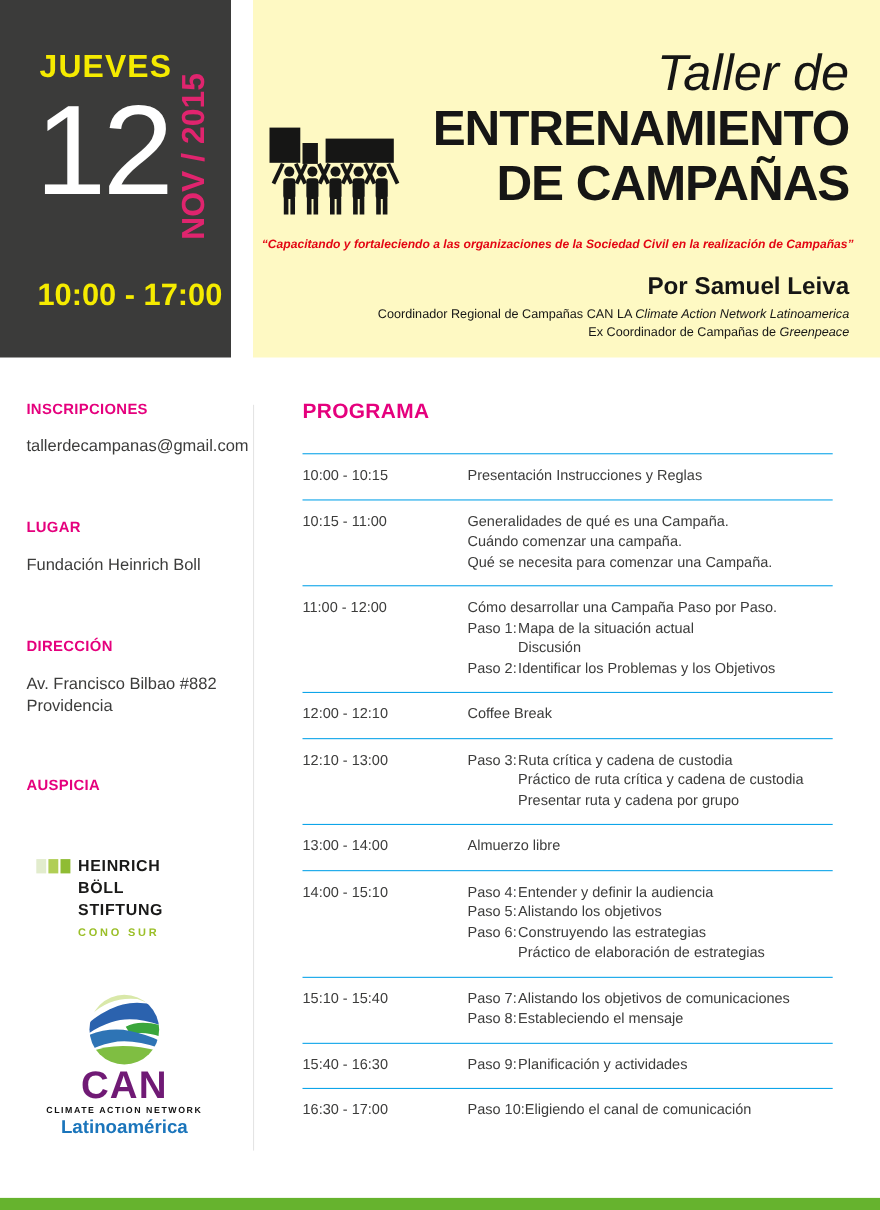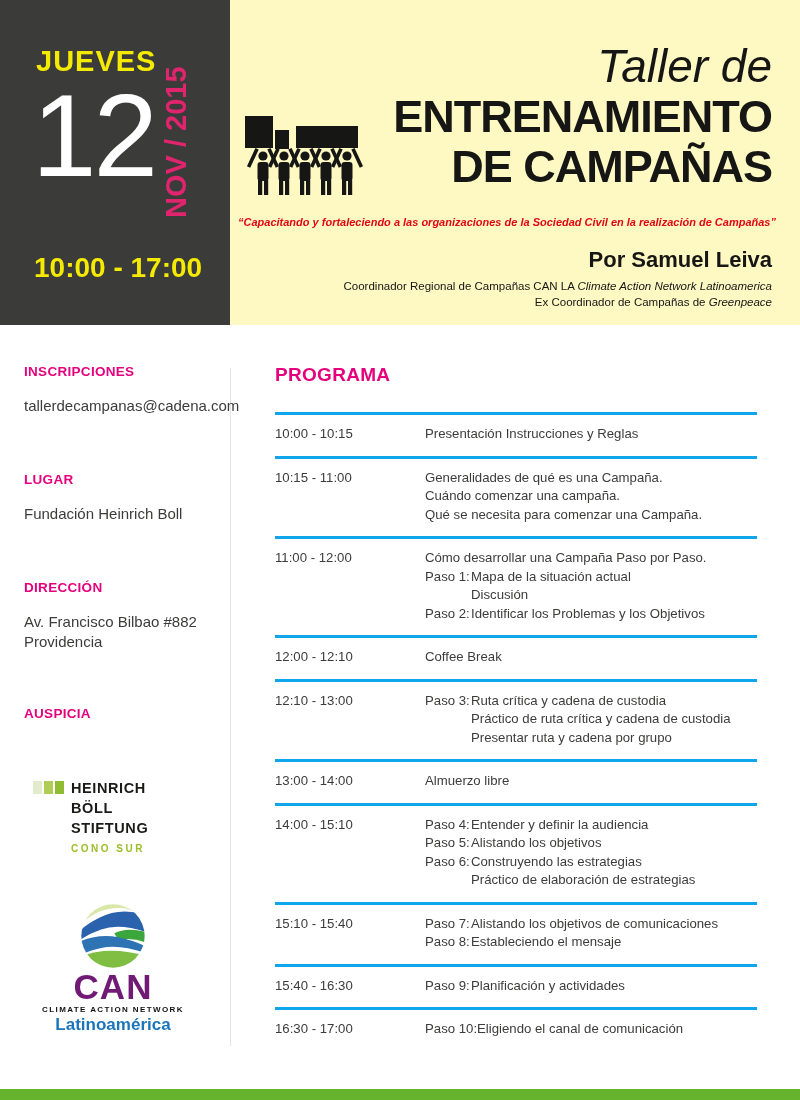--- a/index.html
+++ b/index.html
@@ -4,21 +4,21 @@
 <style>
   * { margin:0; padding:0; box-sizing:border-box; }
   html,body { background:#ffffff; }
   body {
     width:800px; height:1100px; position:relative; overflow:hidden;
     font-family:"Liberation Sans", sans-serif; color:#3C3C3B;
   }
 
   
   .date-panel {
-    position:absolute; left:0; top:0; width:230px; height:325px;
+    position:absolute; left:0; top:0; width:210px; height:325px;
     background:#3B3B3A;
   }
   .day-name {
     position:absolute; left:36px; top:45px;
     font-size:29px; font-weight:bold; letter-spacing:1px; color:#F5EB00;
   }
   .month-year {
     position:absolute; left:160px; top:48px; width:170px; height:34px;
     transform-origin:0 0; transform:rotate(-90deg) translateX(-170px);
     font-size:29px; font-weight:bold; color:#E0246E; white-space:nowrap;
@@ -71,21 +71,21 @@
   
   .can-logo { position:absolute; left:38px; top:903px; width:150px; text-align:center; }
   .can-globe { width:68px; height:66px; display:block; margin:0 auto 2px auto; }
   .can-acronym { font-size:35px; font-weight:bold; letter-spacing:1px; line-height:32px; color:#701a75; }
   .can-network { font-size:8px; font-weight:bold; letter-spacing:1.4px; color:#111; margin-top:2px; }
   .can-region  { font-size:17px; font-weight:bold; color:#1B75BB; margin-top:1px; }
 
   
   .program { position:absolute; left:275px; top:364px; width:482px; }
   .program-heading { font-size:19px; font-weight:bold; color:#E5007D; letter-spacing:0.3px; margin-bottom:26px; }
-  .prog-row { display:flex; border-top:3px solid #0ea5e9; padding:10px 0 12px 0; }
+  .prog-row { display:flex; border-top:1px solid #0ea5e9; padding:10px 0 12px 0; }
   .prog-time { width:150px; flex:none; font-size:13.2px; line-height:18.5px; color:#3C3C3B; }
   .prog-desc { flex:1; font-size:13.2px; line-height:18.5px; color:#3C3C3B; }
   .desc-line { display:flex; }
   .desc-label { min-width:46px; flex:none; white-space:nowrap; }
   .desc-indent { width:46px; flex:none; }
   .desc-text { flex:1; }
 
   
   .footer-bar { position:absolute; left:0; right:0; bottom:0; height:11px; background:#66B32E; }
 </style>
@@ -135,21 +135,21 @@
     <div class="presenter-name">Por Samuel Leiva</div>
     <div class="presenter-line"><span>Coordinador Regional de Campañas CAN LA </span><span class="it">Climate Action Network Latinoamerica</span></div>
     <div class="presenter-line"><span>Ex Coordinador de Campañas de </span><span class="it">Greenpeace</span></div>
   </div>
 </div>
 
 <div class="side-divider"></div>
 <div class="sidebar" id="sidebar-sections">
     <div class="side-section" style="top: 364px;">
       <div class="side-heading">INSCRIPCIONES</div>
-      <div class="side-line">tallerdecampanas@cadena.com</div>
+      <div class="side-line">tallerdecampanas@gmail.com</div>
     </div>
     <div class="side-section" style="top: 472px;">
       <div class="side-heading">LUGAR</div>
       <div class="side-line">Fundación Heinrich Boll</div>
     </div>
     <div class="side-section" style="top: 580px;">
       <div class="side-heading">DIRECCIÓN</div>
       <div class="side-line">Av. Francisco Bilbao #882</div>
       <div class="side-line">Providencia</div>
     </div>

